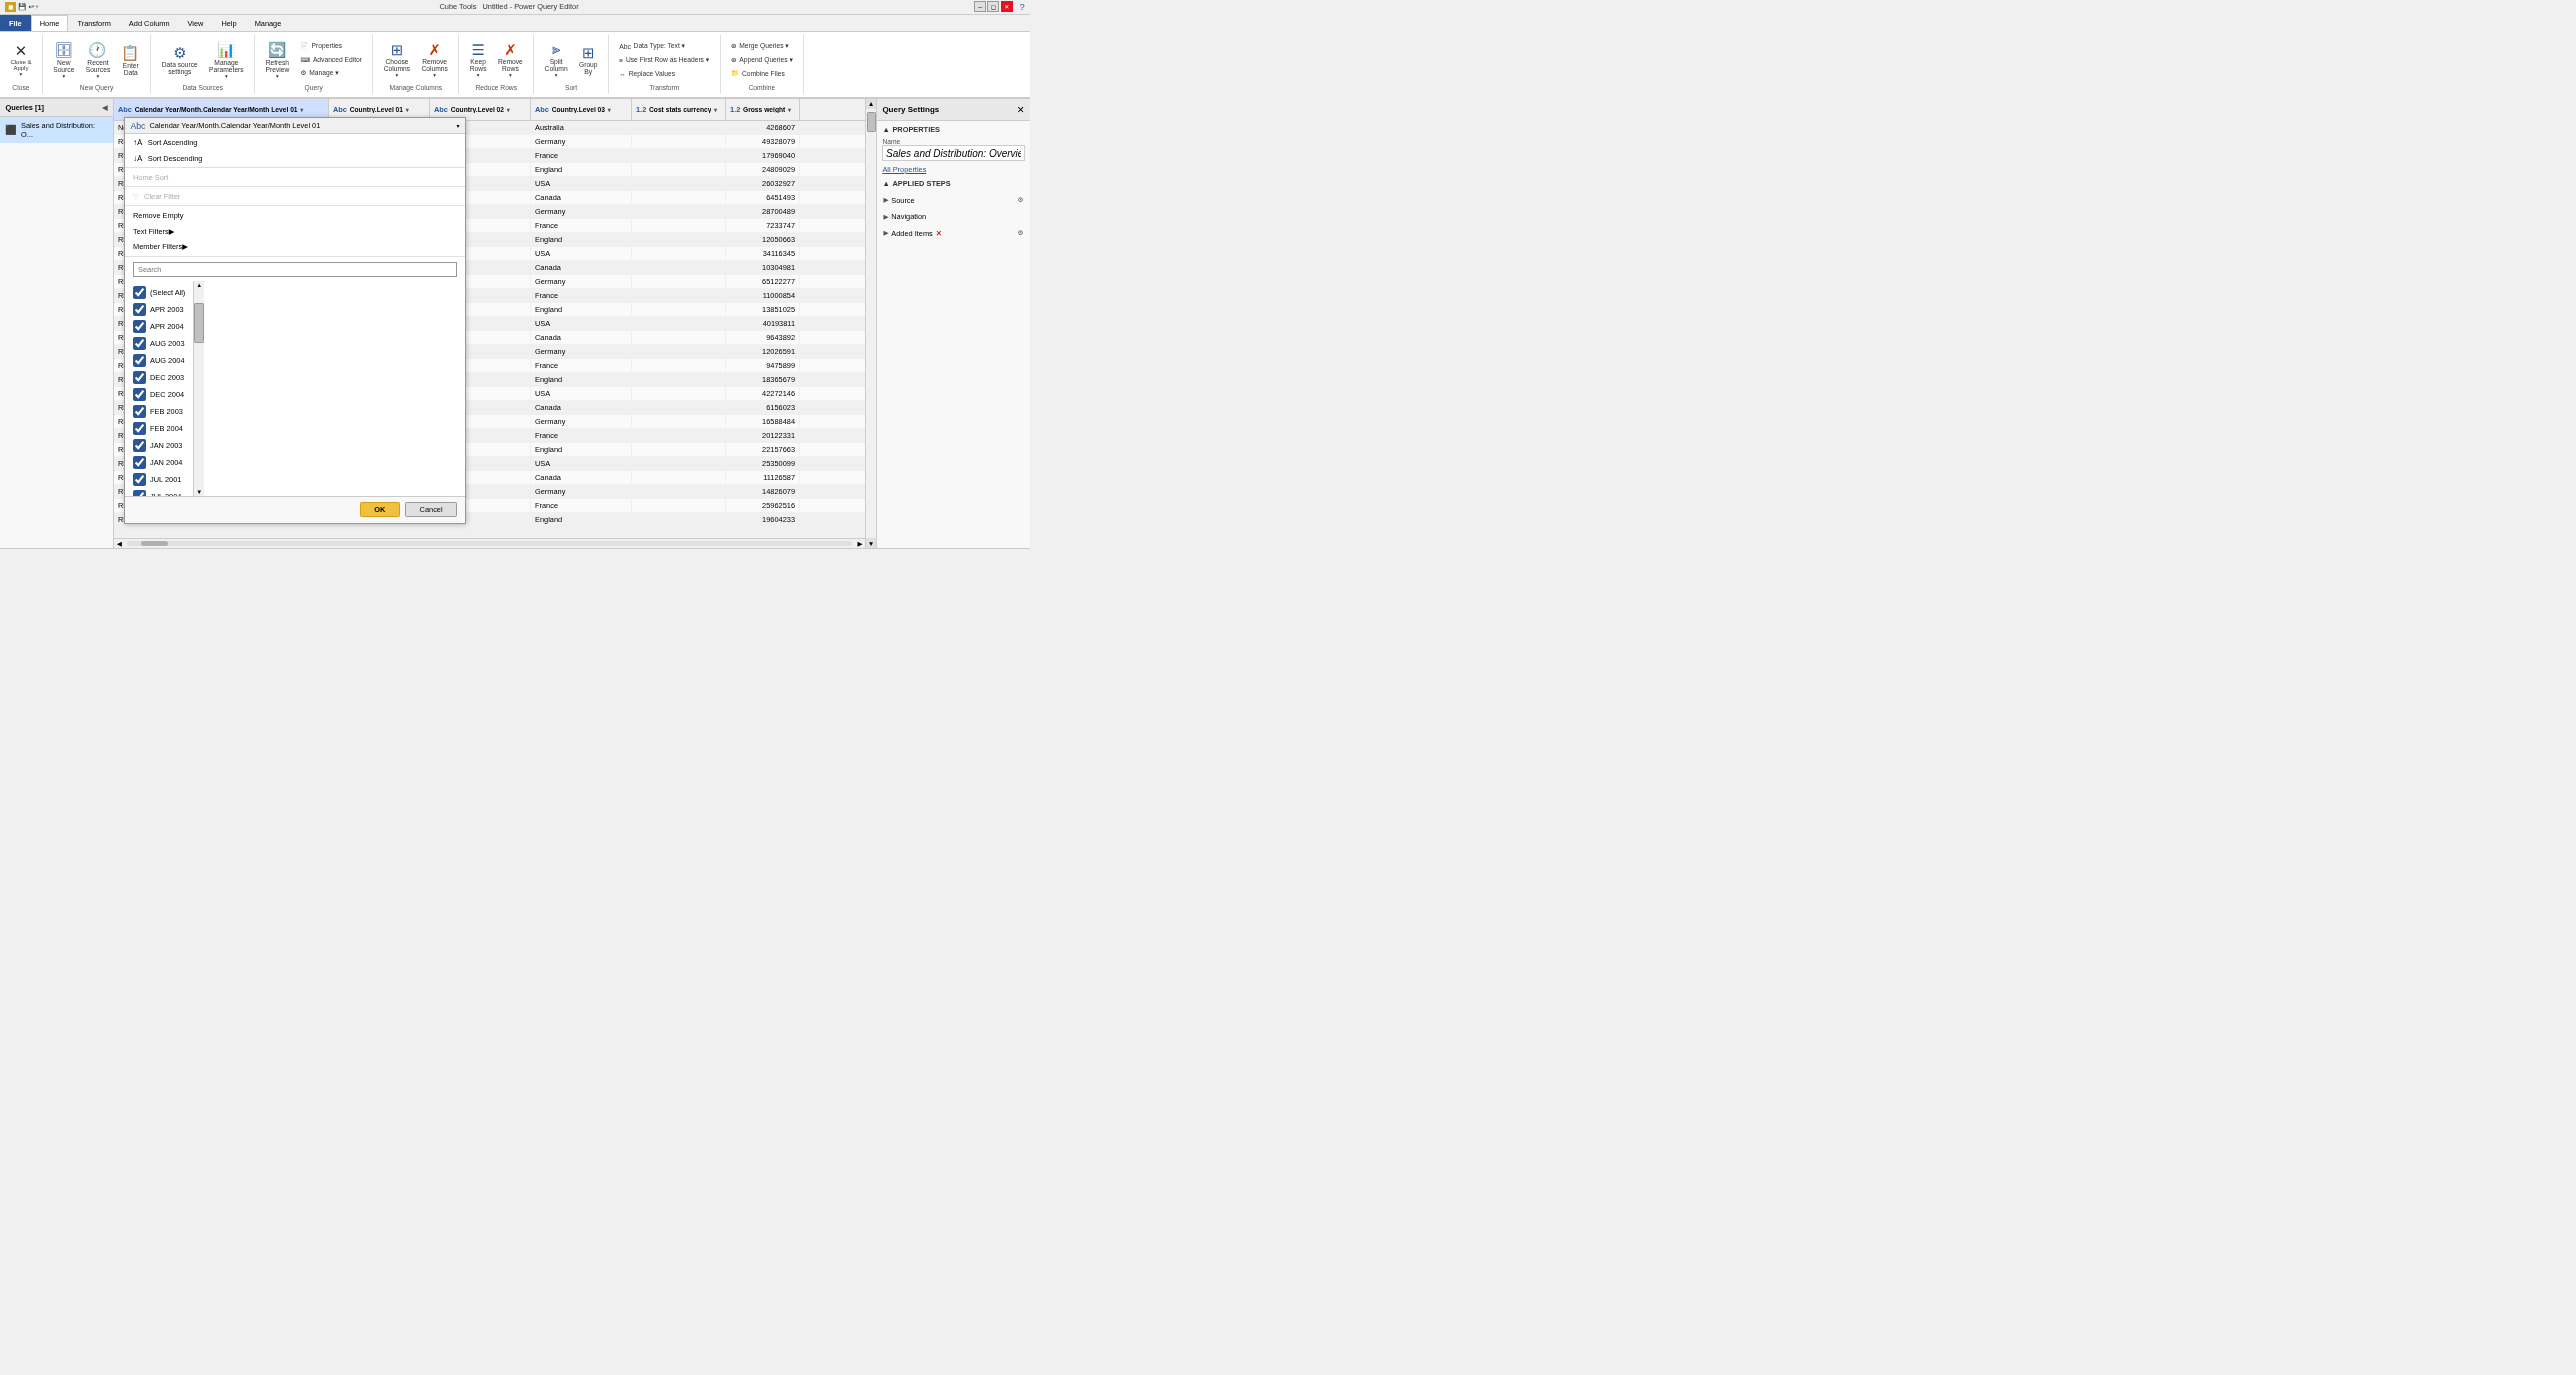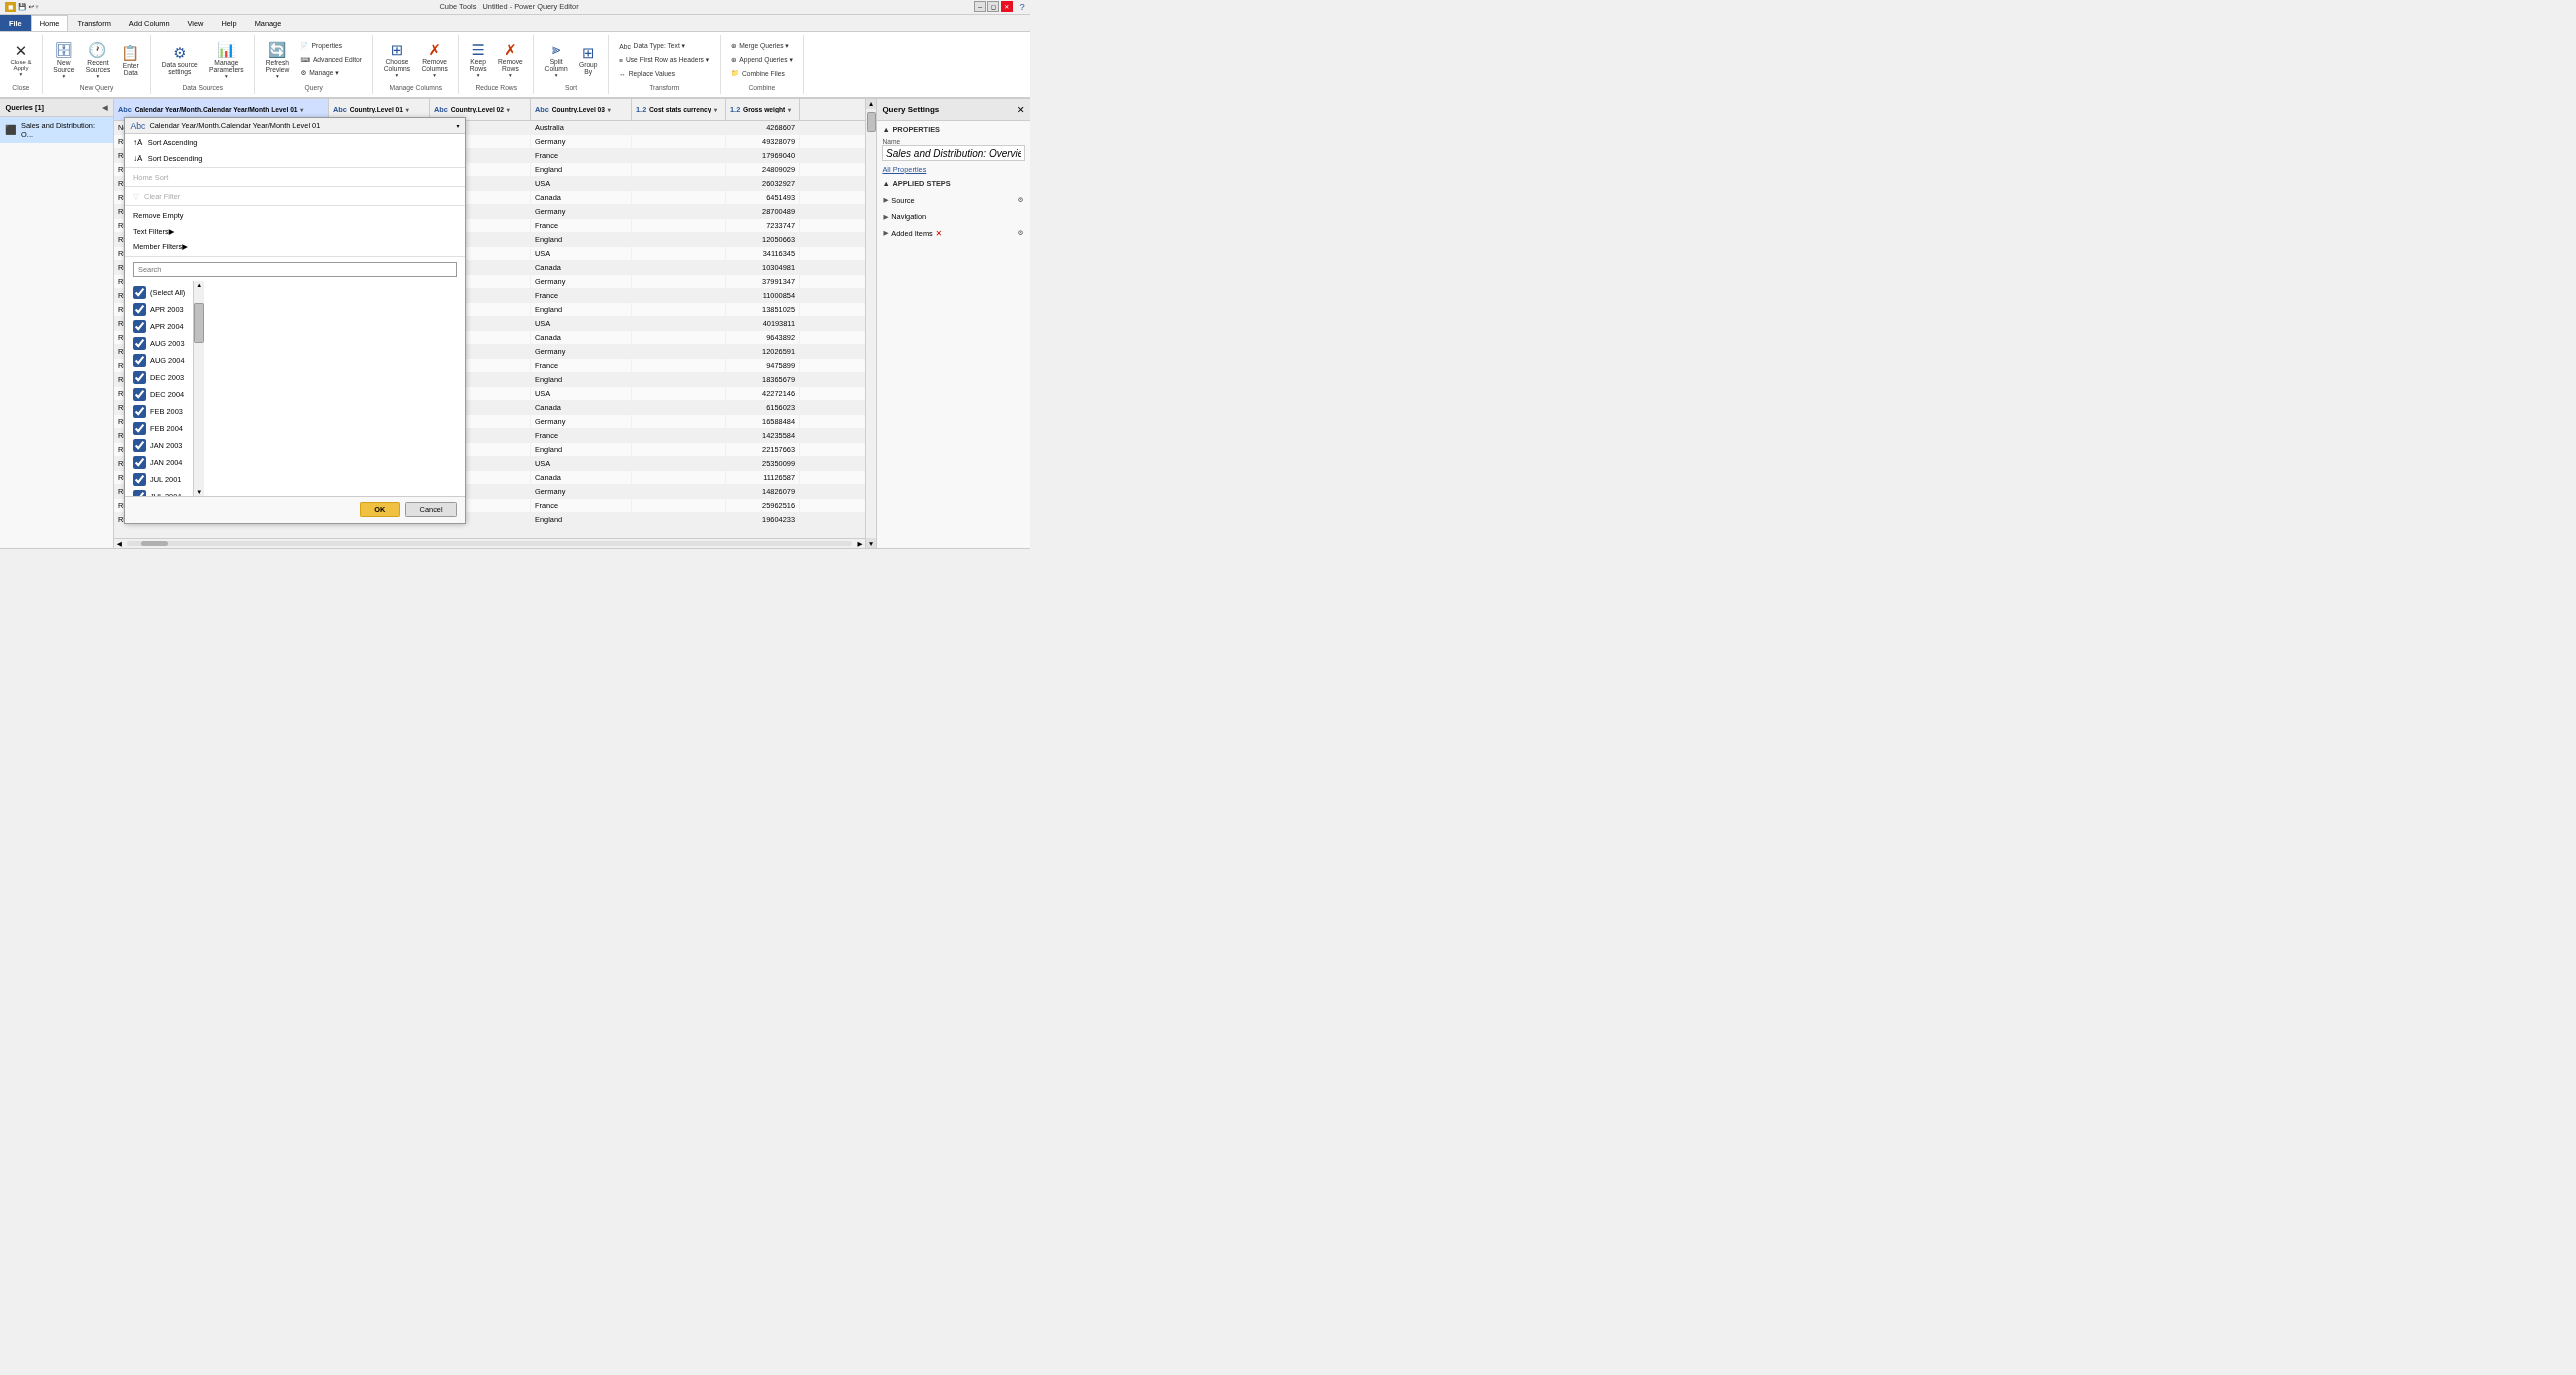--- a/index.html
+++ b/index.html
@@ -640,21 +640,21 @@
           <div class="grid-cell" style="width: 101px; min-width: 101px; max-width: 101px;">Canada</div>
           <div class="grid-cell number" style="width: 94px; min-width: 94px; max-width: 94px;"></div>
           <div class="grid-cell number" style="width: 74px; min-width: 74px; max-width: 74px;">10304981</div>
         </div>
         <div class="grid-row alt">
           <div class="grid-cell" style="width: 215px; min-width: 215px; max-width: 215px;">REGION</div>
           <div class="grid-cell" style="width: 101px; min-width: 101px; max-width: 101px;">EUROPE</div>
           <div class="grid-cell" style="width: 101px; min-width: 101px; max-width: 101px;"></div>
           <div class="grid-cell" style="width: 101px; min-width: 101px; max-width: 101px;">Germany</div>
           <div class="grid-cell number" style="width: 94px; min-width: 94px; max-width: 94px;"></div>
-          <div class="grid-cell number" style="width: 74px; min-width: 74px; max-width: 74px;">37991347</div>
+          <div class="grid-cell number" style="width: 74px; min-width: 74px; max-width: 74px;">65122277</div>
         </div>
         <div class="grid-row">
           <div class="grid-cell" style="width: 215px; min-width: 215px; max-width: 215px;">REGION</div>
           <div class="grid-cell" style="width: 101px; min-width: 101px; max-width: 101px;">EUROPE</div>
           <div class="grid-cell" style="width: 101px; min-width: 101px; max-width: 101px;"></div>
           <div class="grid-cell" style="width: 101px; min-width: 101px; max-width: 101px;">France</div>
           <div class="grid-cell number" style="width: 94px; min-width: 94px; max-width: 94px;"></div>
           <div class="grid-cell number" style="width: 74px; min-width: 74px; max-width: 74px;">11000854</div>
         </div>
         <div class="grid-row alt">
@@ -728,21 +728,21 @@
           <div class="grid-cell" style="width: 101px; min-width: 101px; max-width: 101px;">Germany</div>
           <div class="grid-cell number" style="width: 94px; min-width: 94px; max-width: 94px;"></div>
           <div class="grid-cell number" style="width: 74px; min-width: 74px; max-width: 74px;">16588484</div>
         </div>
         <div class="grid-row">
           <div class="grid-cell" style="width: 215px; min-width: 215px; max-width: 215px;">REGION</div>
           <div class="grid-cell" style="width: 101px; min-width: 101px; max-width: 101px;">EUROPE</div>
           <div class="grid-cell" style="width: 101px; min-width: 101px; max-width: 101px;"></div>
           <div class="grid-cell" style="width: 101px; min-width: 101px; max-width: 101px;">France</div>
           <div class="grid-cell number" style="width: 94px; min-width: 94px; max-width: 94px;"></div>
-          <div class="grid-cell number" style="width: 74px; min-width: 74px; max-width: 74px;">14235584</div>
+          <div class="grid-cell number" style="width: 74px; min-width: 74px; max-width: 74px;">20122331</div>
         </div>
         <div class="grid-row alt">
           <div class="grid-cell" style="width: 215px; min-width: 215px; max-width: 215px;">REGION</div>
           <div class="grid-cell" style="width: 101px; min-width: 101px; max-width: 101px;">EUROPE</div>
           <div class="grid-cell" style="width: 101px; min-width: 101px; max-width: 101px;"></div>
           <div class="grid-cell" style="width: 101px; min-width: 101px; max-width: 101px;">England</div>
           <div class="grid-cell number" style="width: 94px; min-width: 94px; max-width: 94px;"></div>
           <div class="grid-cell number" style="width: 74px; min-width: 74px; max-width: 74px;">22157663</div>
         </div>
         <div class="grid-row">

